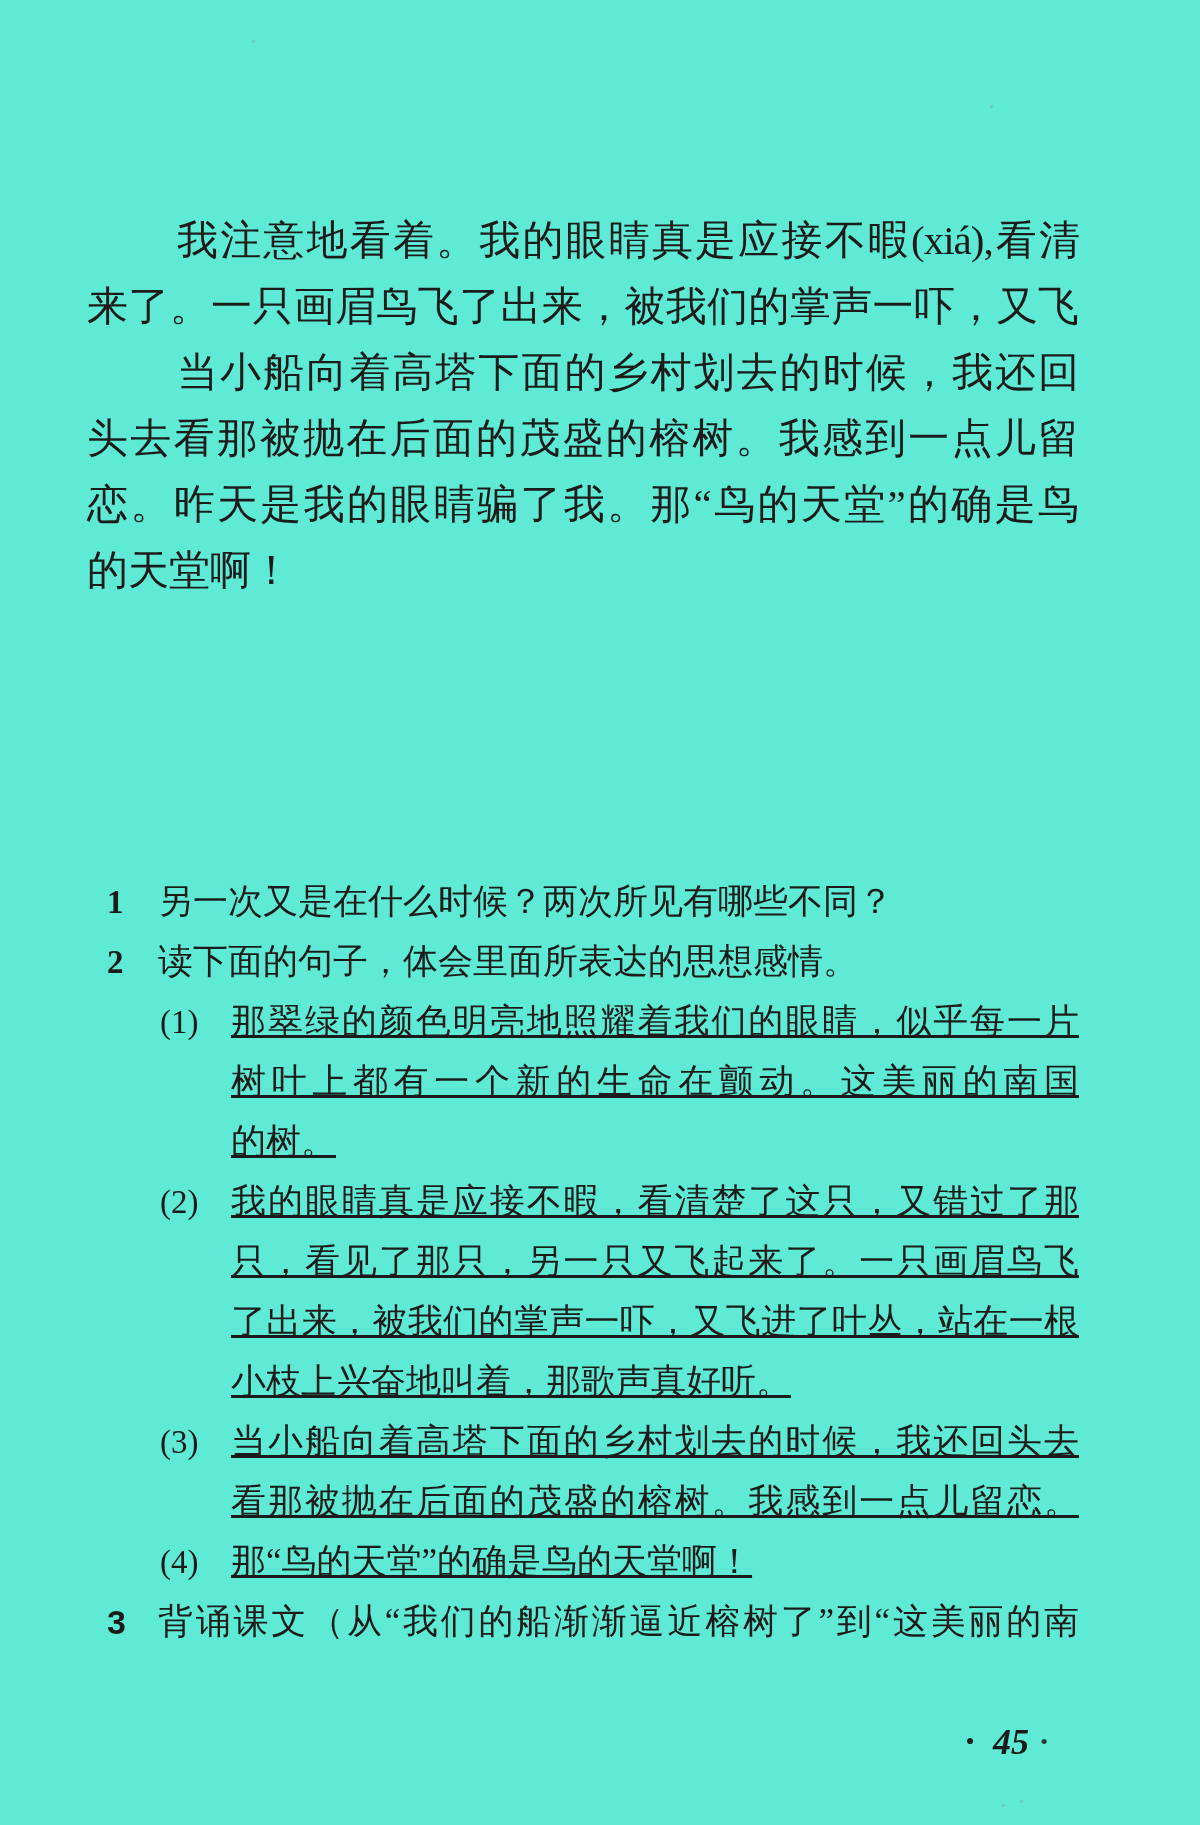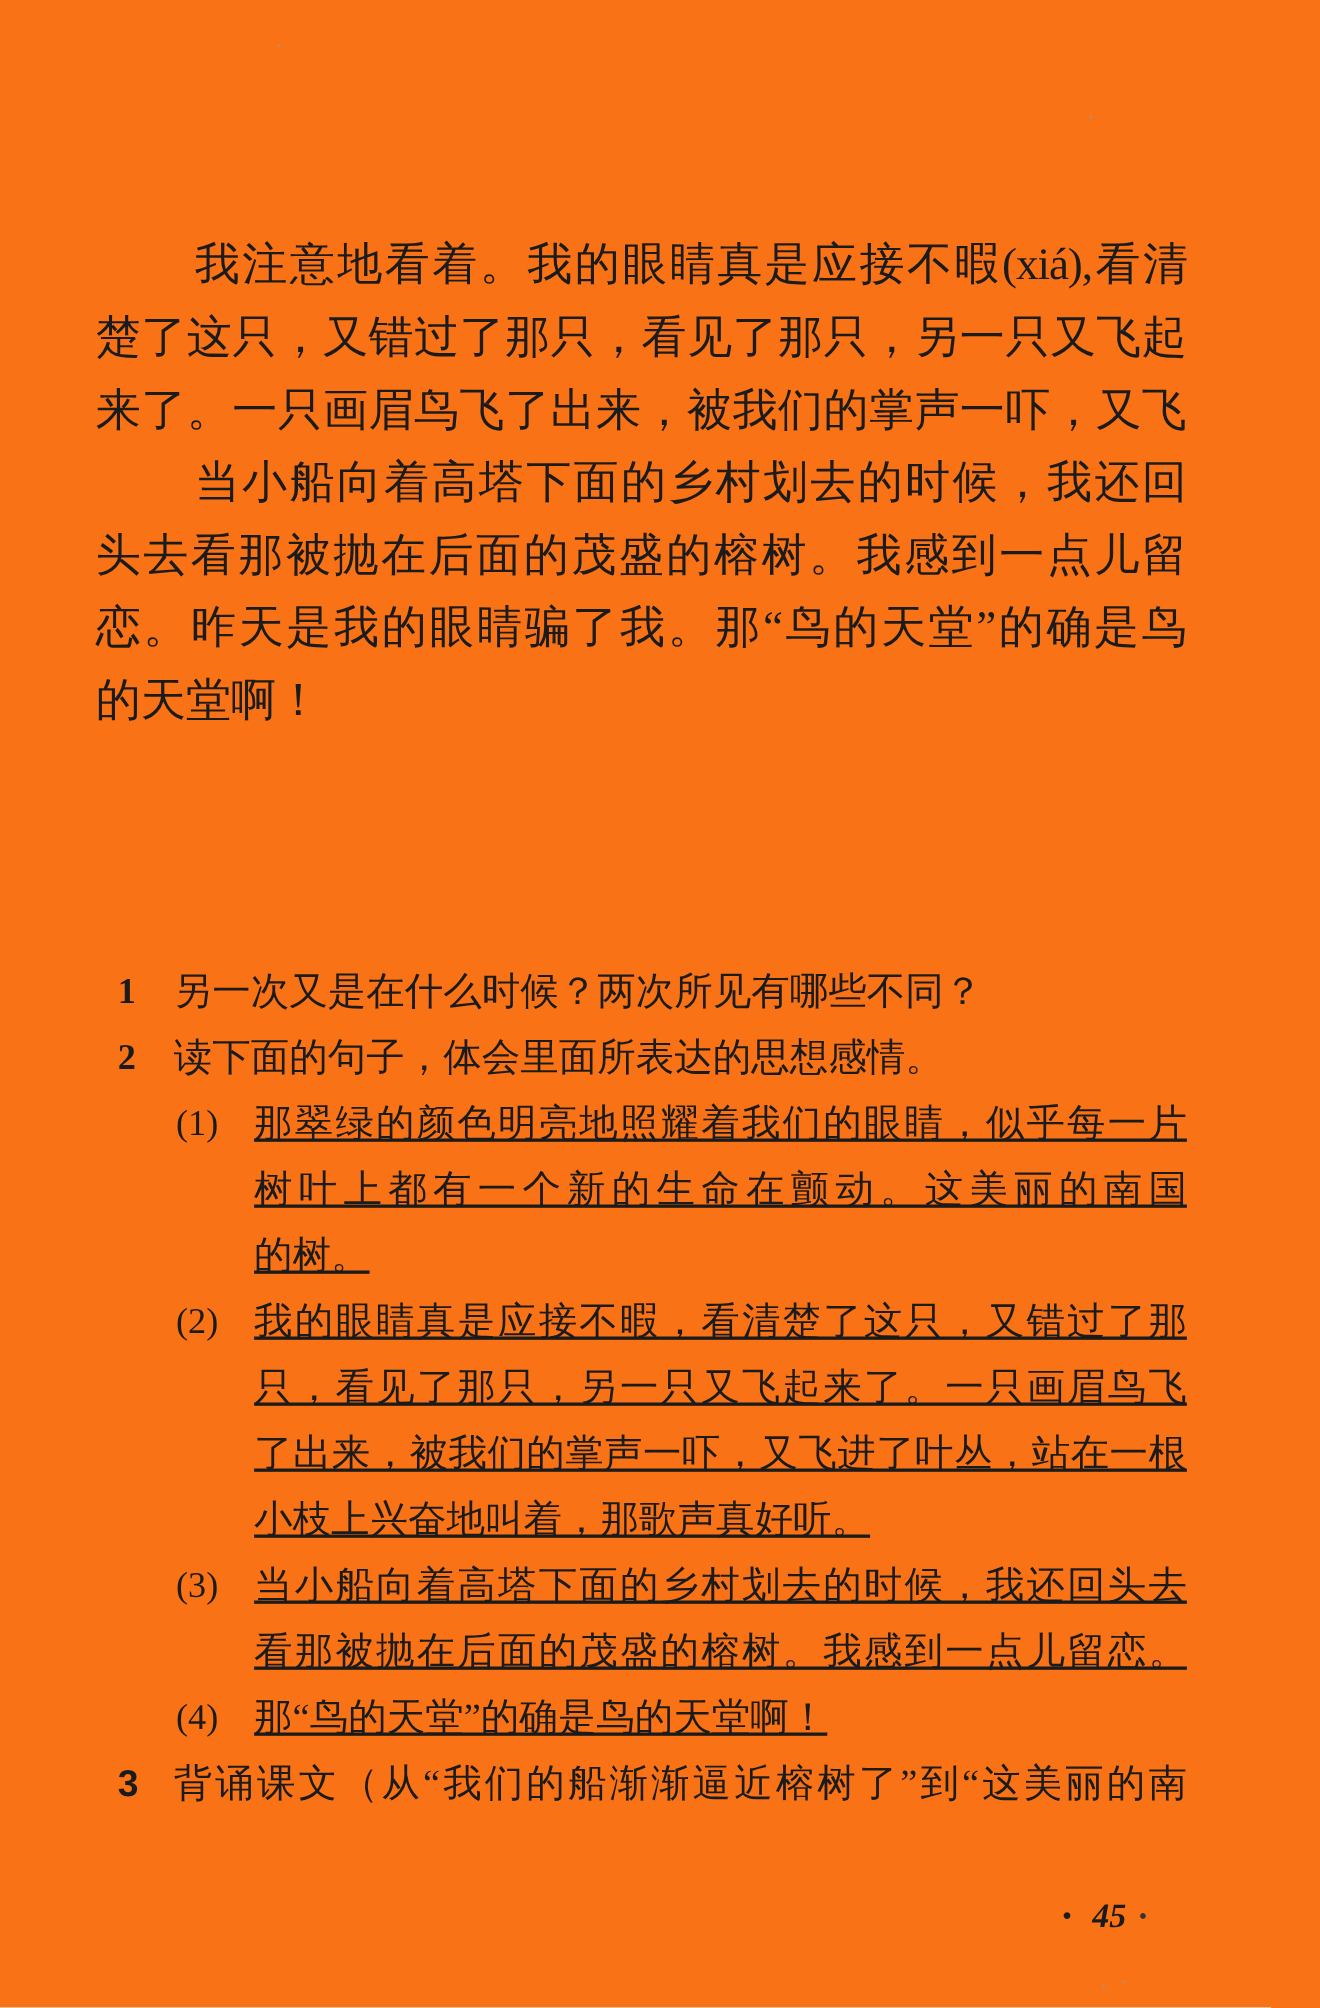--- a/index.html
+++ b/index.html
@@ -12,21 +12,21 @@
       height: 1825px;
       position: relative;
       overflow: hidden;
       color: #1b1b1b;
       font-family: "Liberation Serif", "DejaVu Serif", serif;
     }
     .page {
       position: absolute;
       left: 0; top: 0;
       width: 1200px; height: 1825px;
-      background: #f97316;
+      background: #5eead4;
     }
     
     .passage {
       position: absolute;
       left: 87px;
       top: 207px;
       width: 992px;
     }
     .passage .line {
       height: 66px;
@@ -104,21 +104,21 @@
       display: flex;
       align-items: center;
       font-family: "Liberation Serif", serif;
     }
     .pn-bullet {
       font-size: 26px;
       width: 30px;
       text-align: center;
     }
     .pn-num {
-      font-size: 31px;
+      font-size: 36px;
       font-style: italic;
       font-weight: bold;
       margin: 0 0 0 8px;
     }
     .pn-bullet.right { font-size: 22px; color: #333; }
 
     
     .speck {
       position: absolute;
       width: 3px; height: 3px;
@@ -128,21 +128,20 @@
     }
   </style>
 </head>
 <body>
 
 <div class="page">
 
   <div class="passage">
     <div>
       <div class="line indent tight">我注意地看着。我的眼睛真是应接不暇(xiá),看清</div>
-      <div class="line">楚了这只，又错过了那只，看见了那只，另一只又飞起</div>
       <div class="line">来了。一只画眉鸟飞了出来，被我们的掌声一吓，又飞</div>
     </div>
     <div>
       <div class="line indent">当小船向着高塔下面的乡村划去的时候，我还回</div>
       <div class="line">头去看那被抛在后面的茂盛的榕树。我感到一点儿留</div>
       <div class="line">恋。昨天是我的眼睛骗了我。那“鸟的天堂”的确是鸟</div>
       <div class="line last">的天堂啊！</div>
     </div>
   </div>
 

